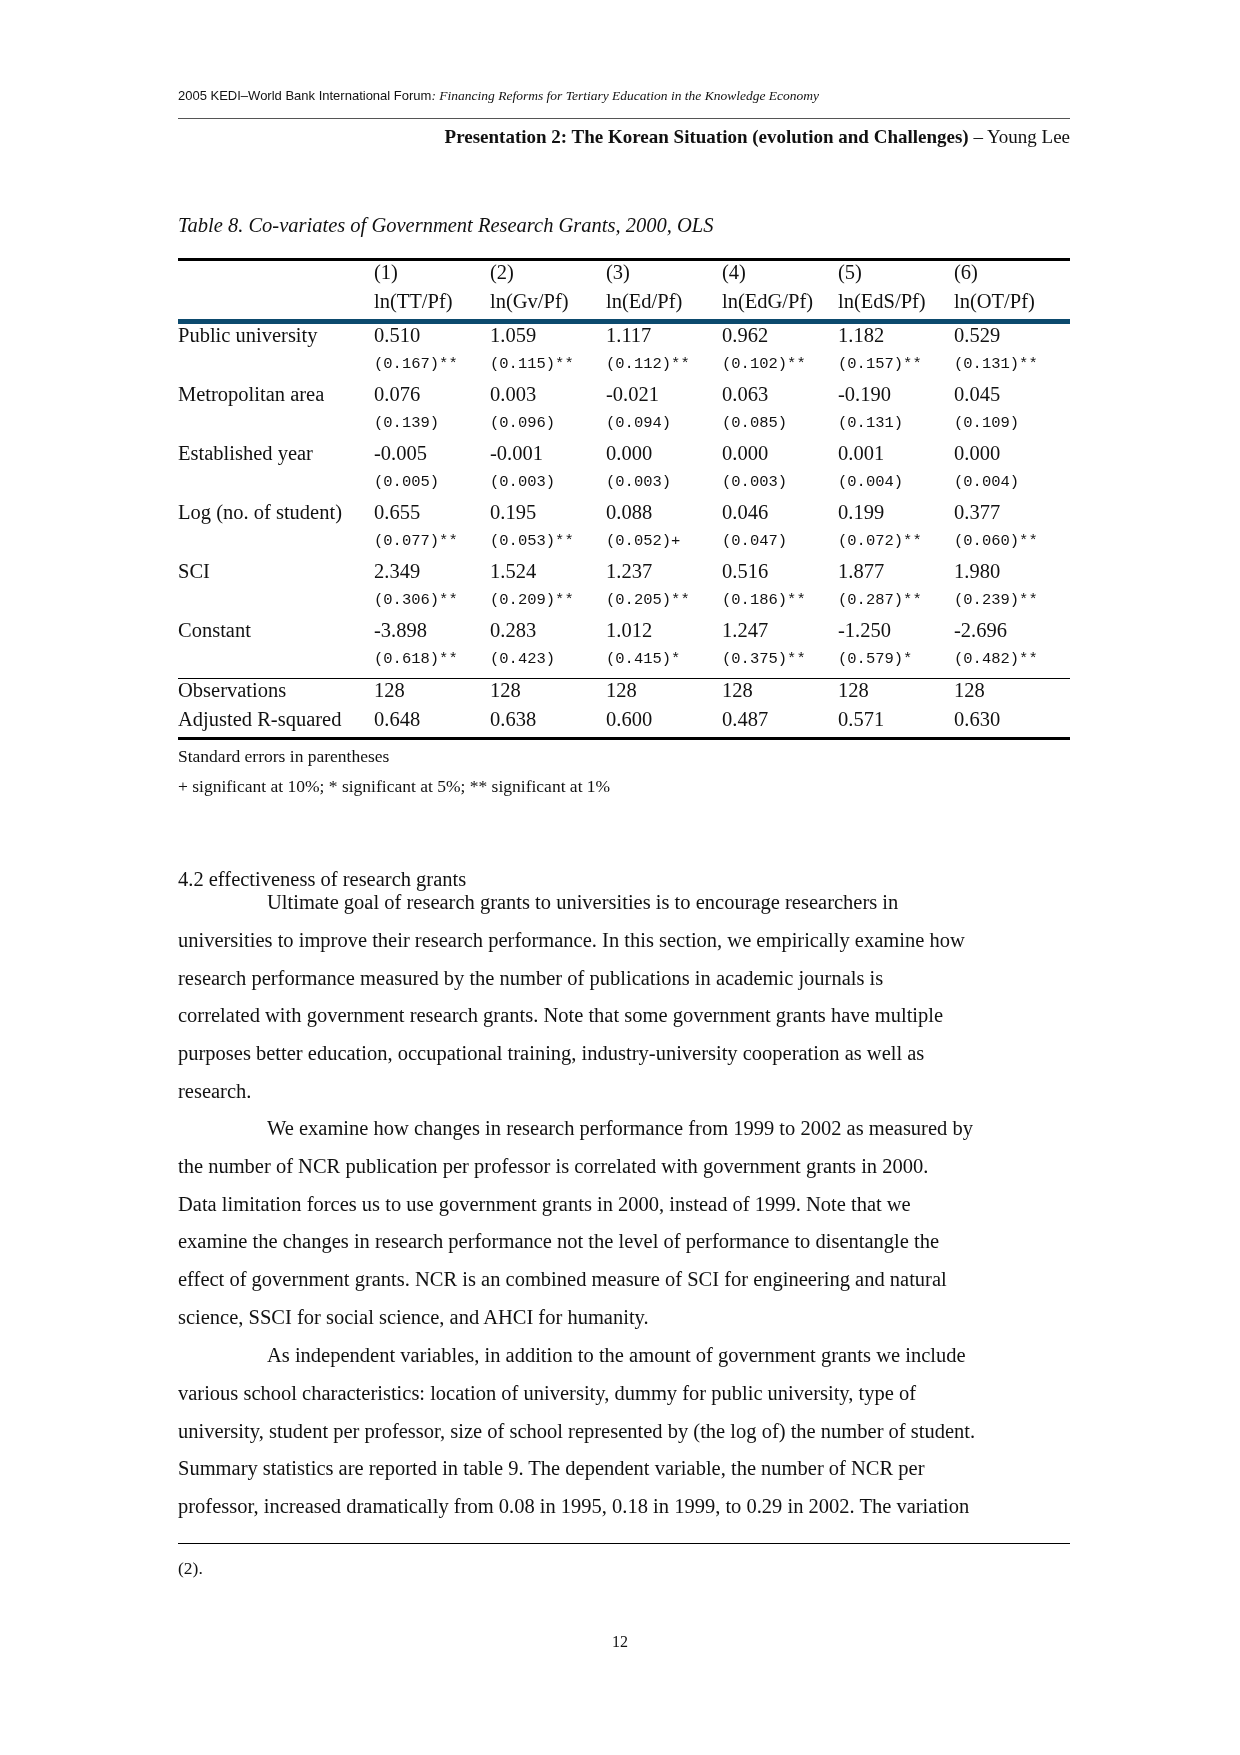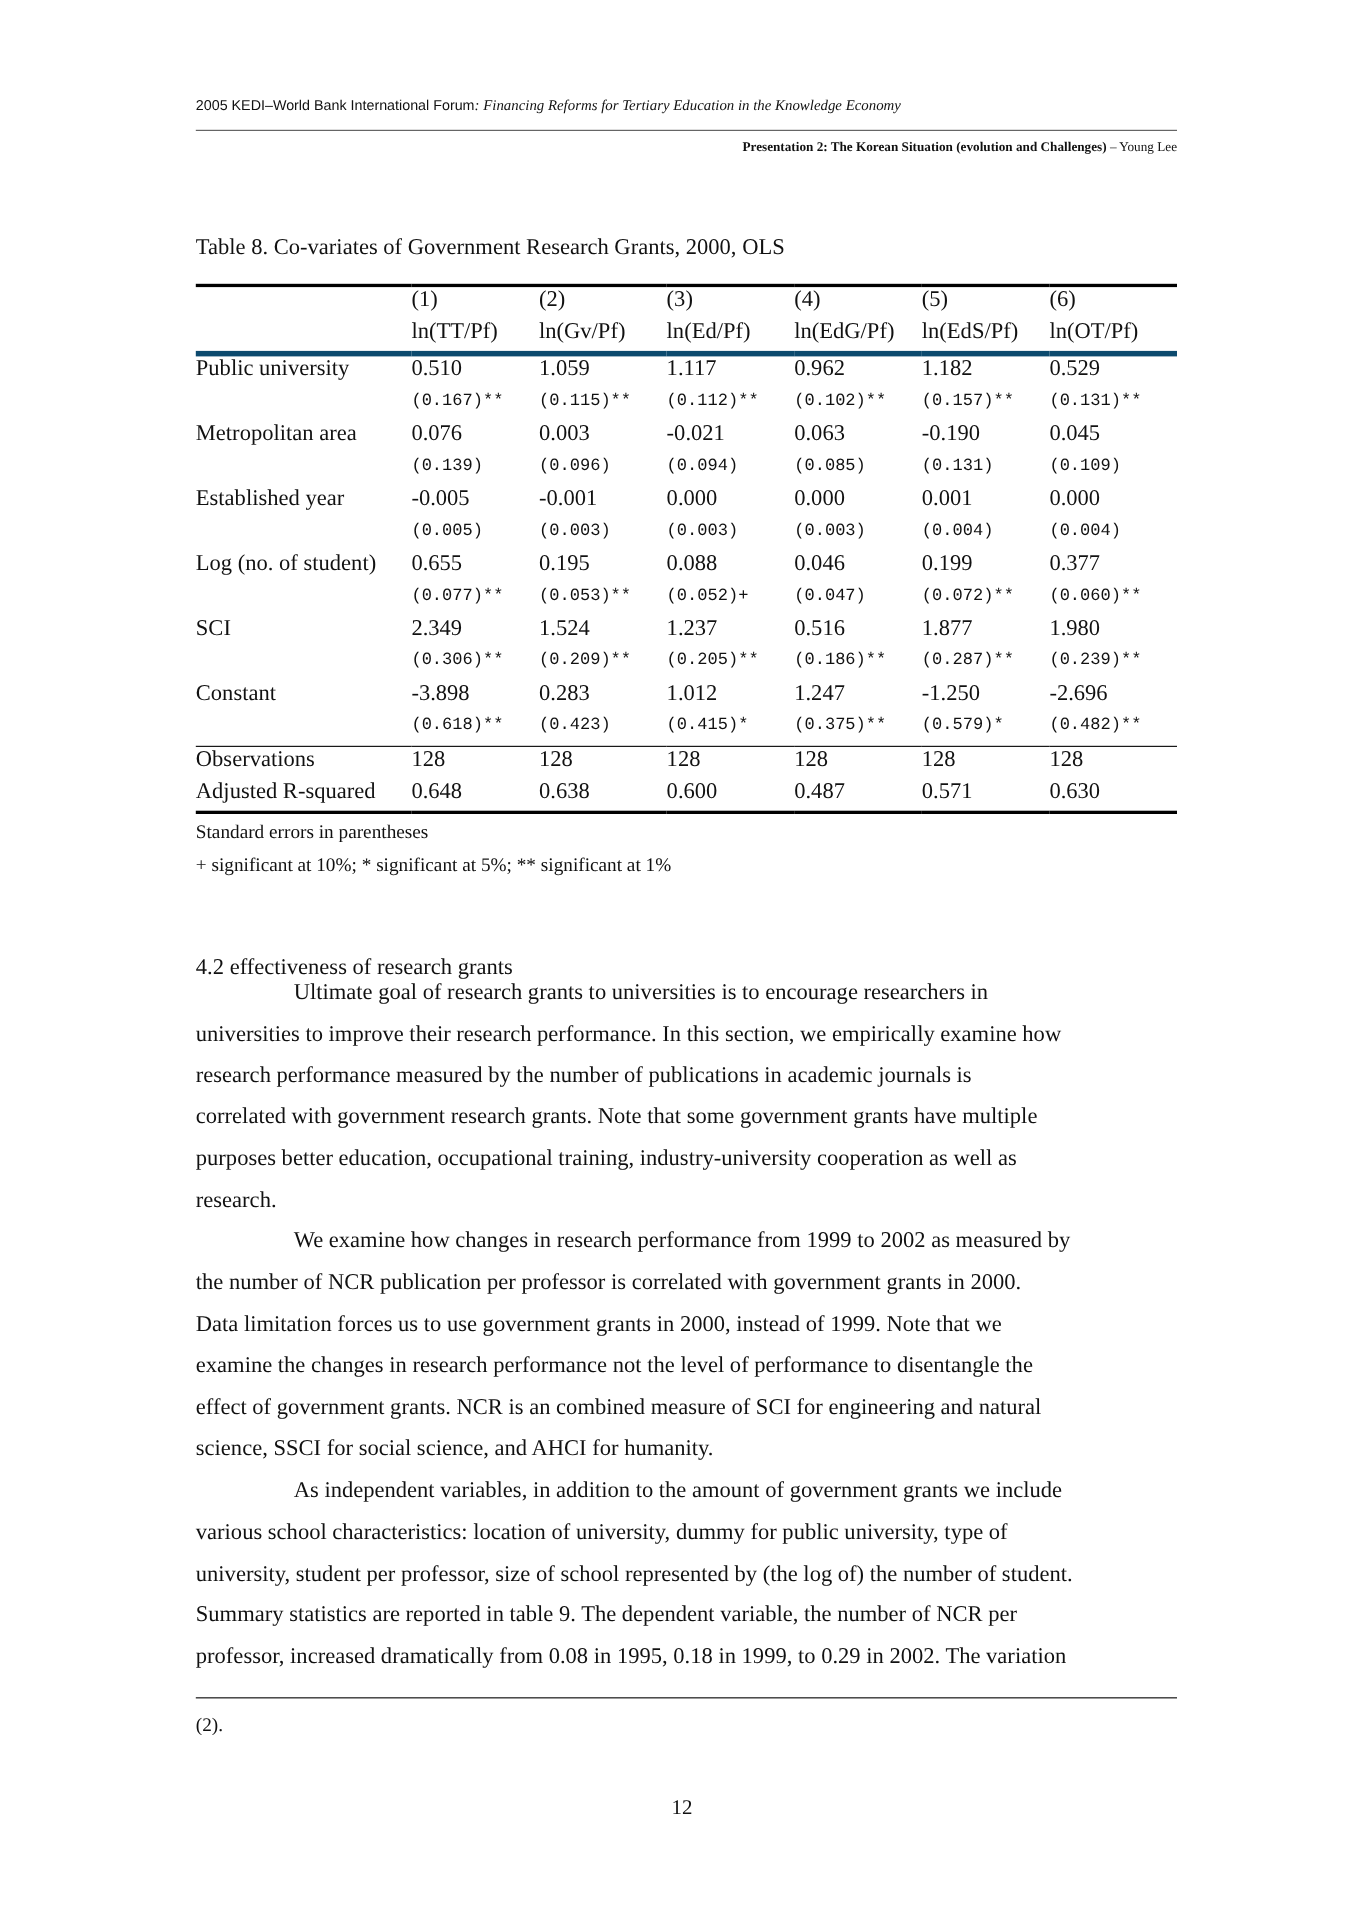--- a/index.html
+++ b/index.html
@@ -3,24 +3,24 @@
 <meta charset="utf-8">
 <style>
   html, body { margin: 0; padding: 0; background: #ffffff; }
   body { width: 1240px; height: 1755px; position: relative; overflow: hidden; color: #111; }
   .serif { font-family: "Liberation Serif", "DejaVu Serif", serif; }
 
   #hdr-line1 { position: absolute; left: 178px; top: 88px; font-size: 13px; white-space: nowrap; }
   #hdr-line1 .forum { font-family: "Liberation Sans", sans-serif; }
   #hdr-line1 .subtitle { font-family: "Liberation Serif", serif; font-style: italic; font-size: 13.5px; }
   #hdr-rule { position: absolute; left: 178px; width: 892px; top: 118px; border-top: 1px solid #555; }
-  #hdr-line2 { position: absolute; right: 170px; top: 126px; font-size: 12px; white-space: nowrap; font-family: "Liberation Serif", serif; }
+  #hdr-line2 { position: absolute; right: 170px; top: 126px; font-size: 19px; white-space: nowrap; font-family: "Liberation Serif", serif; }
   #hdr-line2 .bold { font-weight: bold; }
 
-  #table-title { position: absolute; left: 178px; top: 214px; font-size: 20.5px; white-space: nowrap; }
+  #table-title { position: absolute; left: 178px; top: 214px; font-size: 20.5px; white-space: nowrap; font-style: italic; }
 
   #reg-table { position: absolute; left: 178px; top: 258px; width: 892px; border-collapse: collapse; font-family: "Liberation Serif", serif; }
   #reg-table td { padding: 0; vertical-align: baseline; white-space: nowrap; }
   #reg-table .c0 { width: 196px; }
   #reg-table .c1 { width: 116px; }
   #reg-table .c2 { width: 116px; }
   #reg-table .c3 { width: 116px; }
   #reg-table .c4 { width: 116px; }
   #reg-table .c5 { width: 116px; }
   #reg-table .c6 { width: 116px; }
@@ -41,21 +41,21 @@
 
   .body-text { position: absolute; left: 178px; width: 894px; font-size: 20.5px; line-height: 37.8px; }
   #para1 { top: 884px; }
   #para2 { top: 1110px; }
   #para3 { top: 1337px; }
   .line { display: block; white-space: nowrap; }
   .line.first { padding-left: 89px; }
 
   #foot-rule { position: absolute; left: 178px; width: 892px; top: 1543px; border-top: 1.5px solid #000; }
   #foot-text { position: absolute; left: 178px; top: 1558px; font-size: 17.5px; }
-  #page-number { position: absolute; left: 0; width: 1240px; text-align: center; top: 1633px; font-size: 19px; }
+  #page-number { position: absolute; left: 0; width: 1240px; text-align: center; top: 1633px; font-size: 16px; }
 </style>
 </head>
 <body>
 
 <div id="hdr-line1">
   <span class="forum">2005 KEDI–World Bank International Forum</span><span class="subtitle">: Financing Reforms for Tertiary Education in the Knowledge Economy</span>
 </div>
 <div id="hdr-rule"></div>
 <div id="hdr-line2">
   <span class="bold">Presentation 2: The Korean Situation (evolution and Challenges)</span><span> – </span><span>Young Lee</span>

